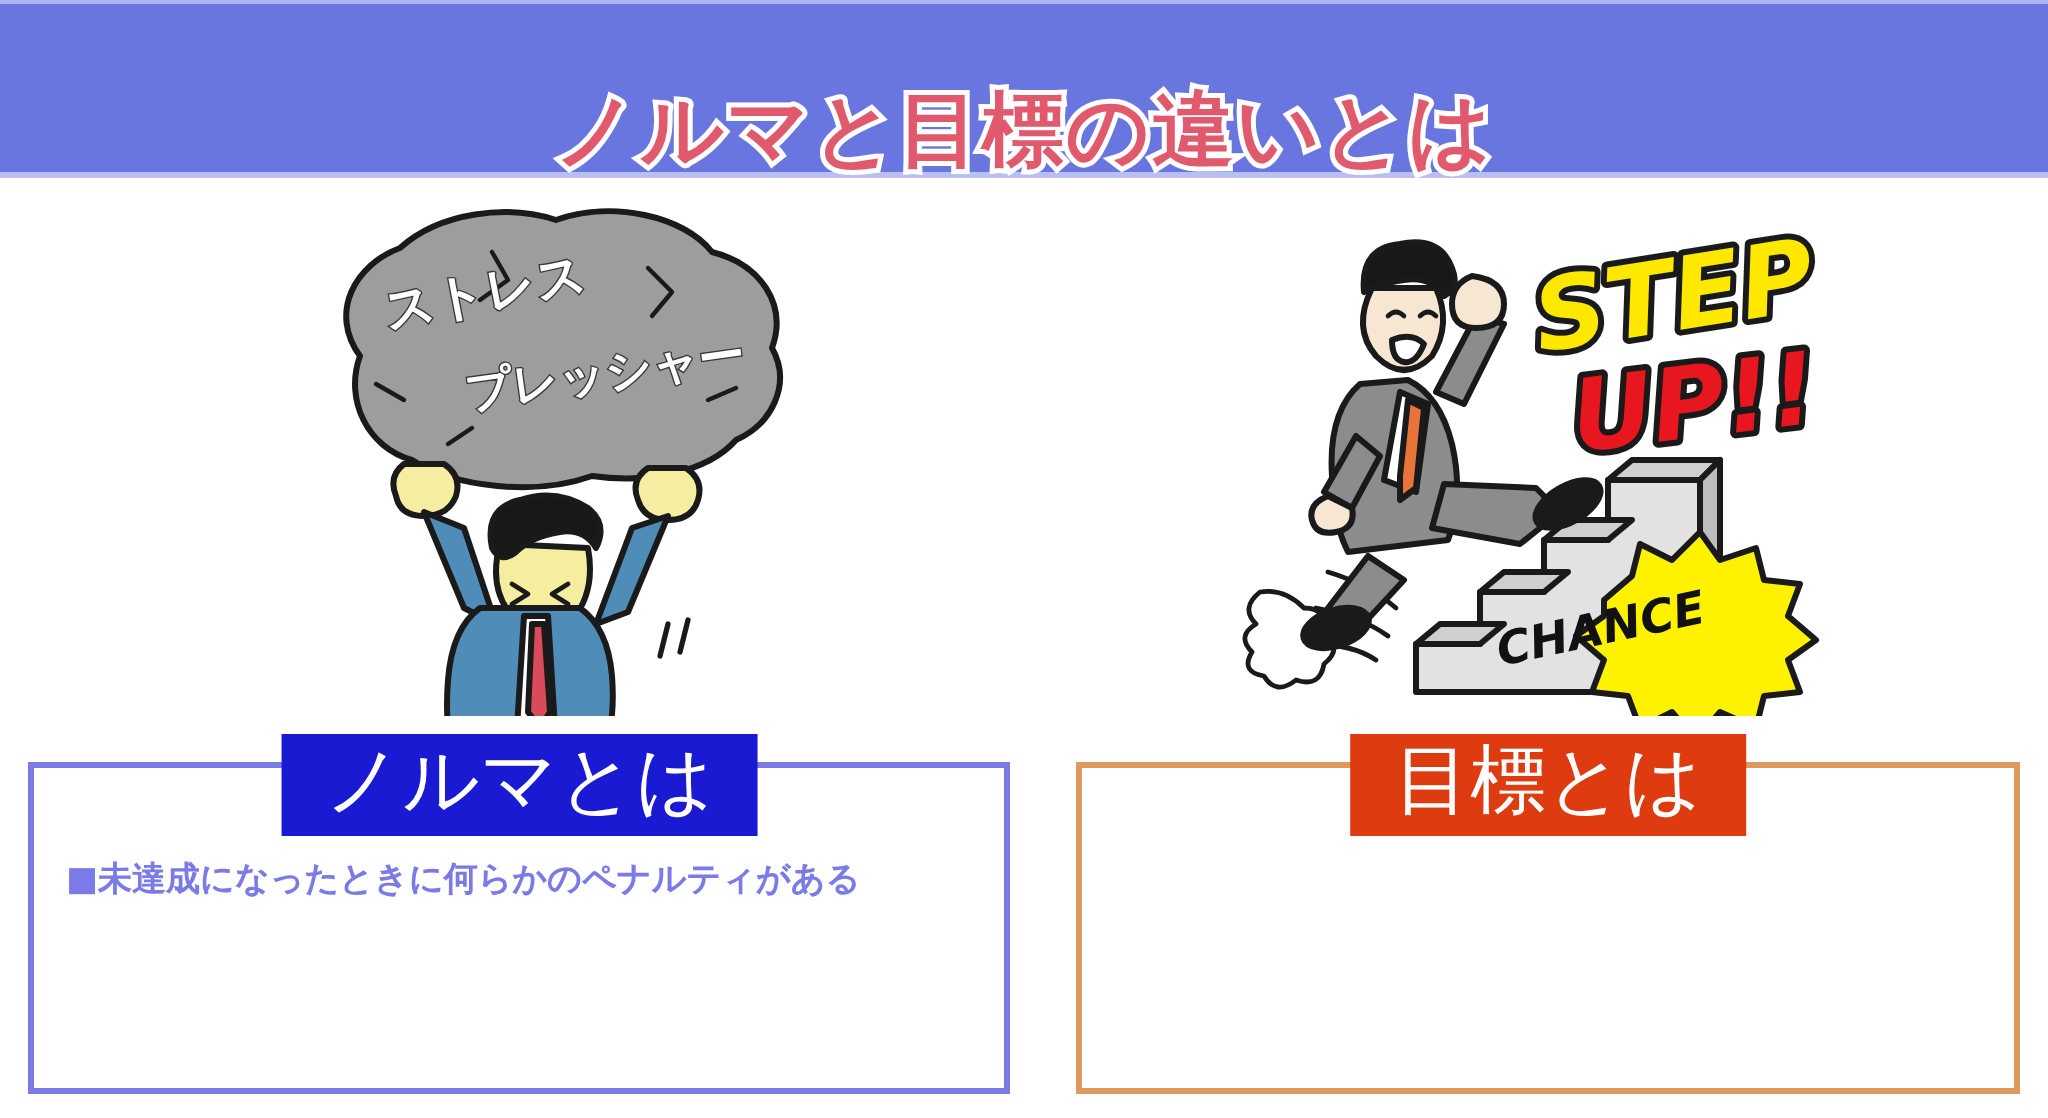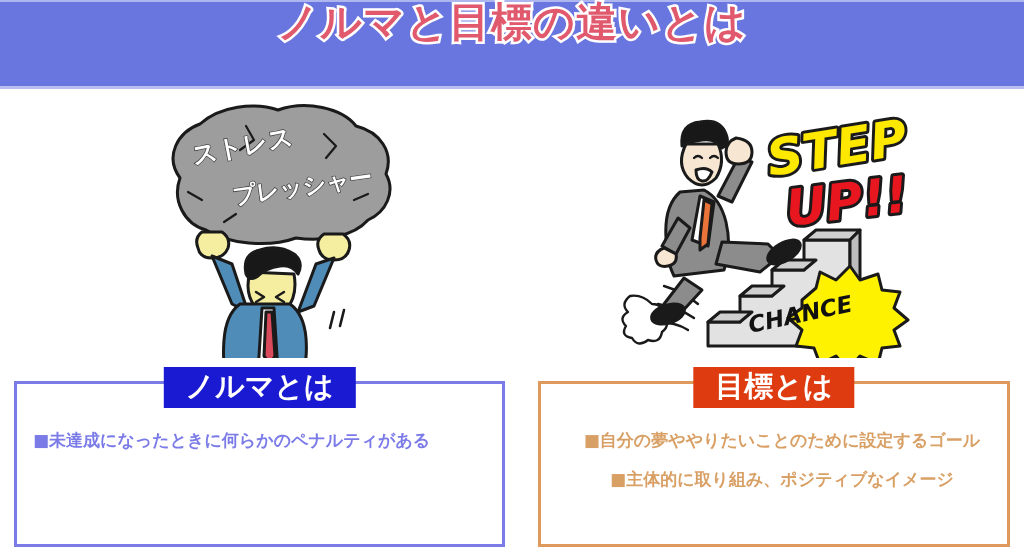--- a/index.html
+++ b/index.html
@@ -20,21 +20,21 @@
   #title-banner {
     position: absolute;
     left: 0; top: 0;
     width: 1024px;
     height: 89px;
     background: #6a76e0;
     border-top: 2px solid #aeb6f0;
     border-bottom: 3px solid #b9bff0;
     box-sizing: border-box;
     display: flex;
-    align-items: flex-start;
+    align-items: flex-end;
     justify-content: center;
   }
   #title-text {
     font-size: 41px;
     font-weight: 700;
     letter-spacing: 1px;
     color: #e0596d;
     -webkit-text-stroke: 5px #ffffff;
     paint-order: stroke fill;
     text-stroke: 5px #ffffff;
@@ -69,22 +69,22 @@
     text-align: center;
   }
 
   .panel-heading {
     position: absolute;
     top: -17px;
     left: 50%;
     transform: translateX(-50%);
     padding: 4px 22px 7px 22px;
     color: #ffffff;
-    font-size: 29px;
-    font-weight: 700;
+    font-size: 38px;
+    font-weight: 400;
     line-height: 1.05;
     white-space: nowrap;
   }
   #heading-norma { background: #1a1ad2; }
   #heading-goal  { background: #de3c10; }
 
   .panel-body {
     padding: 44px 0 10px 16px;
   }
   .bullet-line {
@@ -234,17 +234,13 @@
 
 <div class="panel" id="panel-norma">
   <div class="panel-heading" id="heading-norma">ノルマとは</div>
   <div class="panel-body">
     <div class="bullet-line">■未達成になったときに何らかのペナルティがある</div>
   </div>
 </div>
 
 <div class="panel" id="panel-goal">
   <div class="panel-heading" id="heading-goal">目標とは</div>
-  <div class="panel-body">
-    <div class="bullet-line">■自分の夢ややりたいことのために設定するゴール</div>
-    <div class="bullet-line">■主体的に取り組み、ポジティブなイメージ</div>
-  </div>
 </div>
 
 </body></html>

